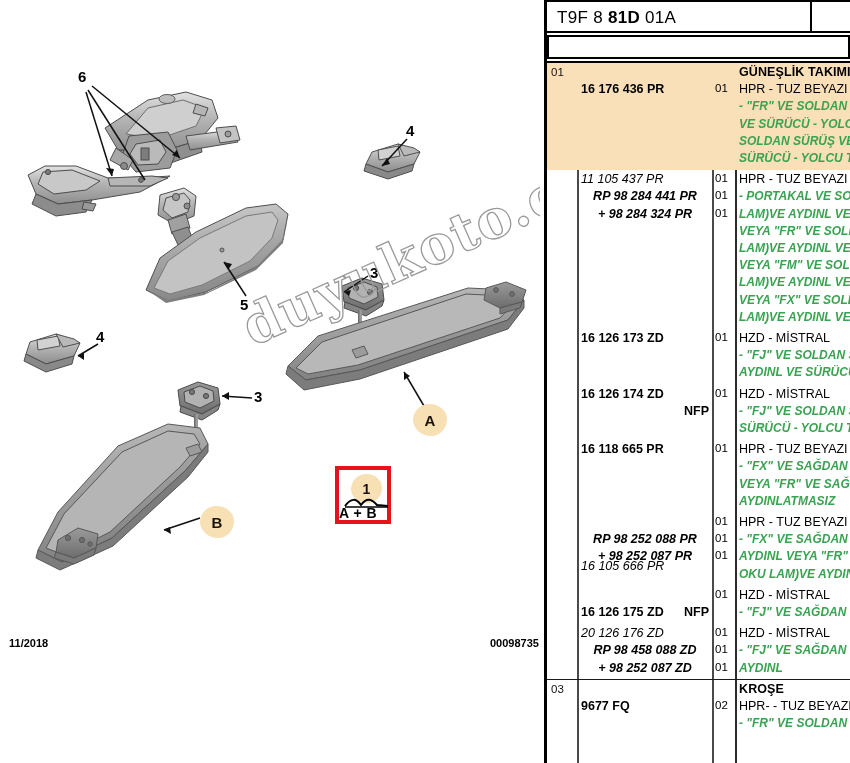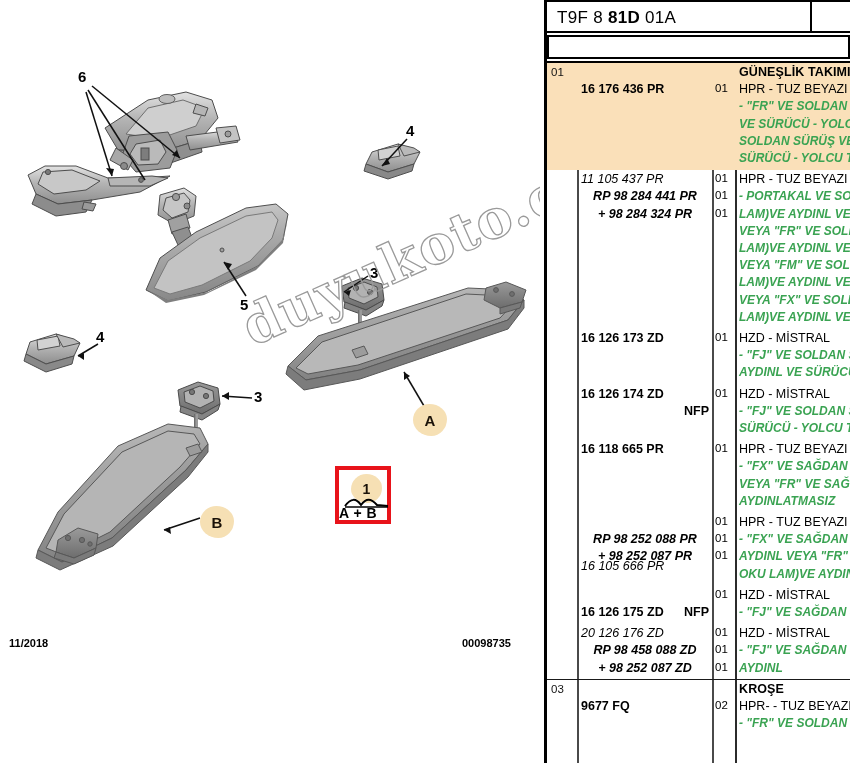--- a/index.html
+++ b/index.html
@@ -73,21 +73,21 @@
     letter-spacing: 0.5px;
   }
 
   #footer-date {
     position: absolute;
     left: 9px; top: 637px;
     font-size: 11px; font-weight: bold;
   }
   #footer-code {
     position: absolute;
-    left: 462px; top: 637px;
+    left: 490px; top: 637px;
     font-size: 11px; font-weight: bold;
   }
 
   #watermark {
     position: absolute;
     left: 232px; top: 300px;
     width: 400px;
     transform: rotate(-24deg);
     transform-origin: 0 0;
     font-size: 54px;

